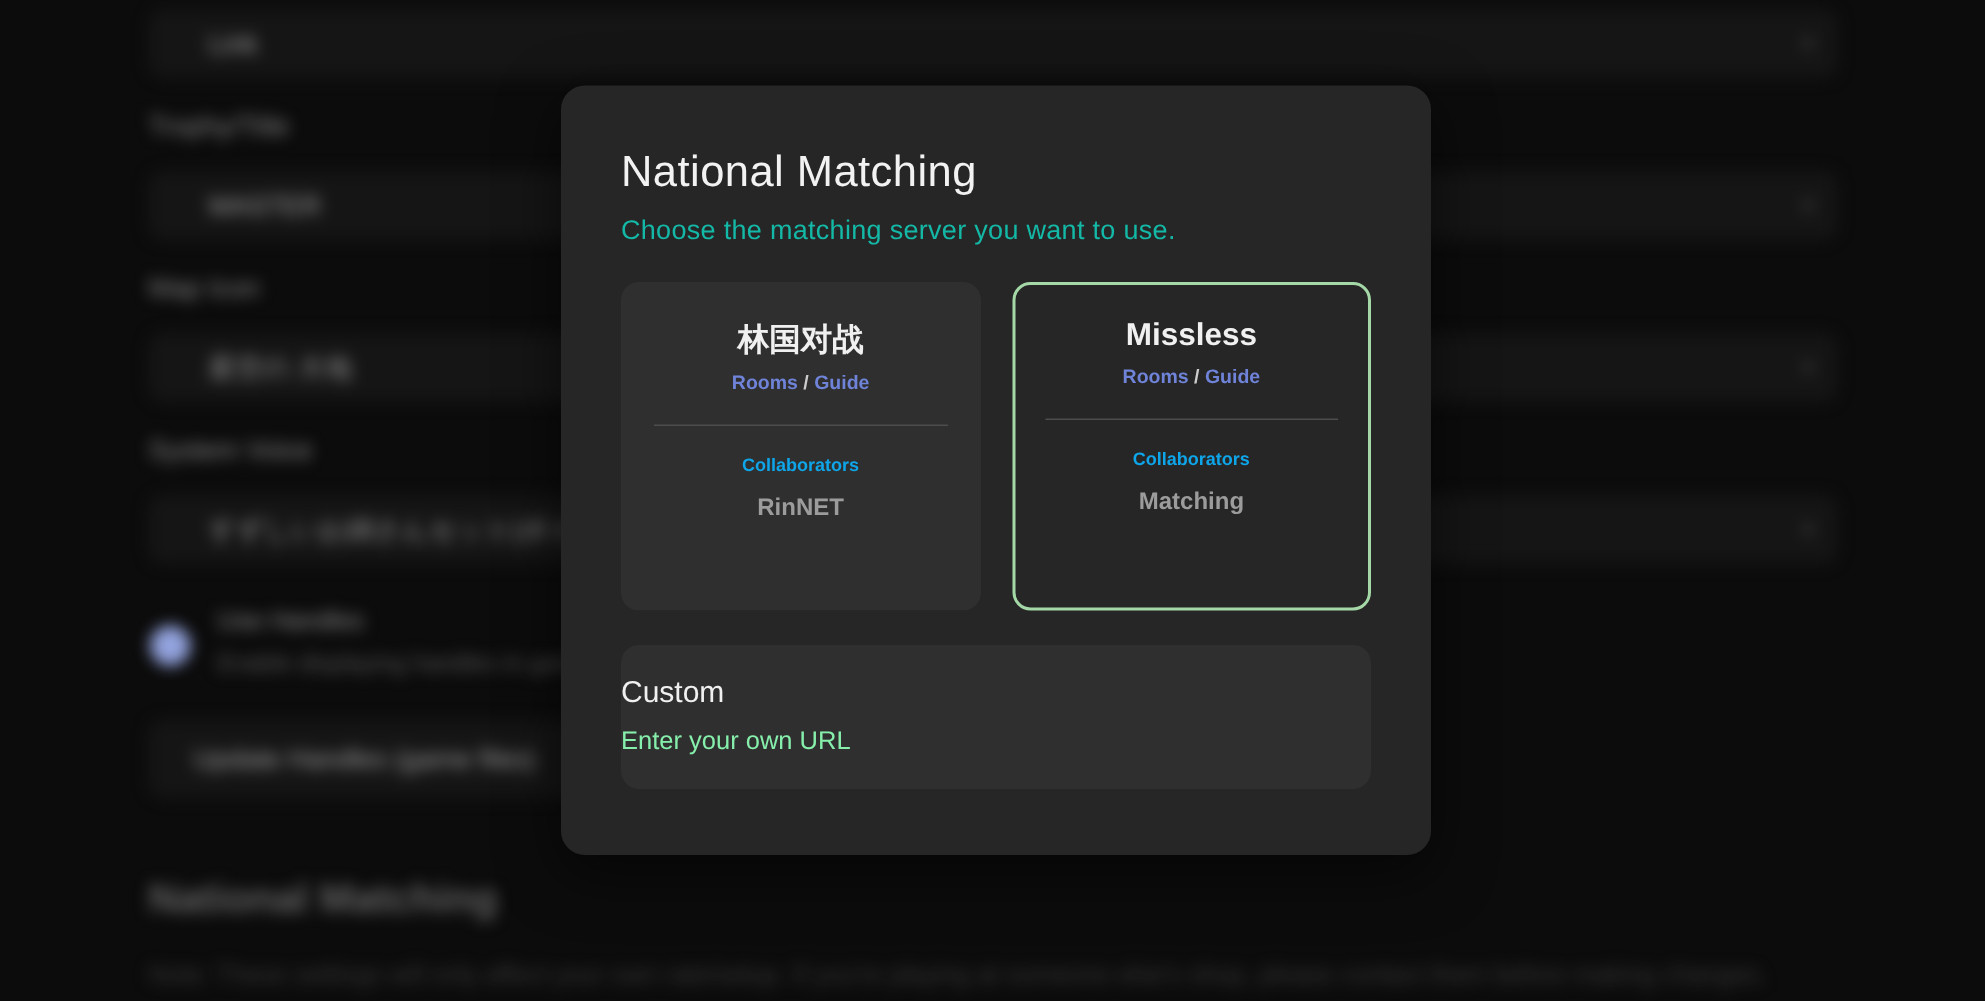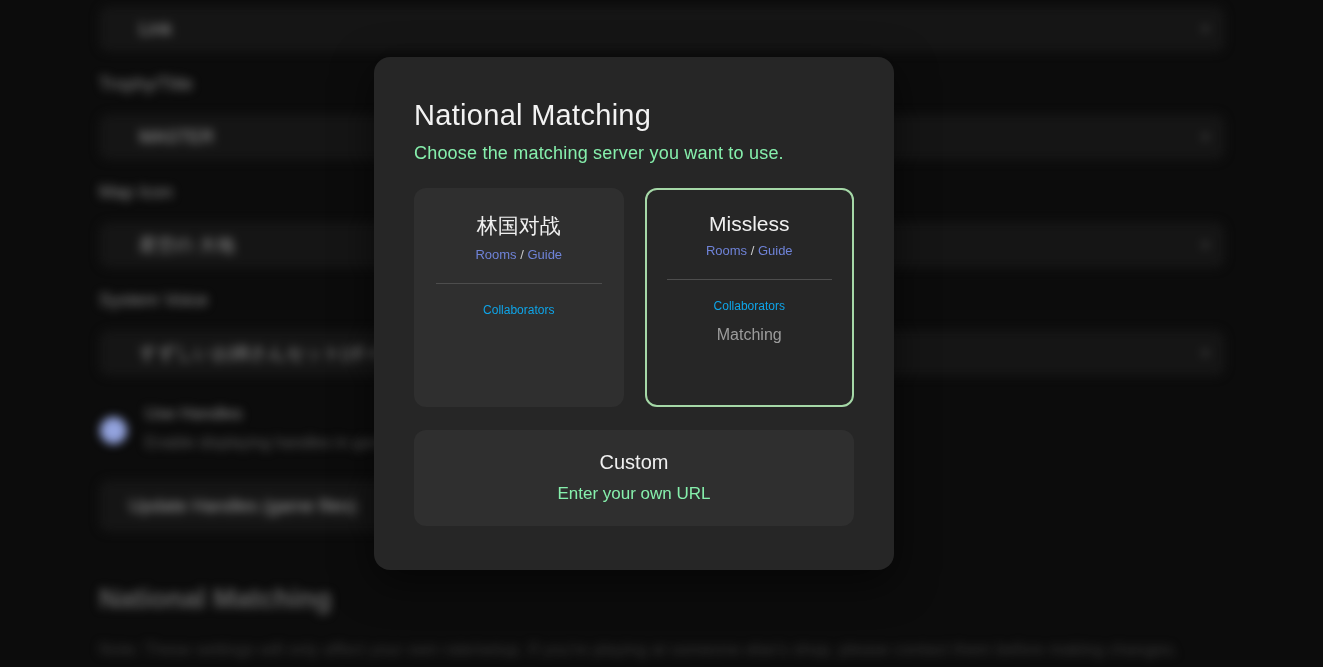--- a/index.html
+++ b/index.html
@@ -51,36 +51,37 @@
   .bg-heading {
     position:absolute; left:99px; top:584px;
     color:#626262; font-size:27px; font-weight:bold;
   }
   .bg-note {
     position:absolute; left:99px; top:640px; width:1126px;
     color:#383838; font-size:17px; white-space:nowrap; overflow:hidden;
   }
   
   .modal {
-    position:absolute; left:374px; top:57px; width:520px; height:513px;
+    position:absolute; left:374px; top:57px; width:580px; height:513px;
     background:#262626; border-radius:16px;
     box-shadow:0 12px 40px rgba(0,0,0,.55);
     padding:42px 40px 0 40px;
     color:#eee;
   }
   .modal-title {
     font-size:29px; font-weight:500; color:#f2f2f2; letter-spacing:.3px;
   }
   .modal-subtitle {
-    margin-top:11px; font-size:18px; color:#86efac; letter-spacing:.2px;
+    margin-top:11px; font-size:18px; color:#14b8a6; letter-spacing:.2px;
   }
   .server-grid {
     margin-top:24px;
     display:grid; grid-template-columns:1fr 1fr; gap:21px;
     height:219px;
+    font-weight:bold;
   }
   .server-card {
     border-radius:12px; background:#2f2f2f;
     padding-top:22px; text-align:center;
     border:2px solid transparent;
     cursor:pointer;
   }
   .server-card.selected {
     background:transparent;
     border-color:#a5d8a7;
@@ -89,21 +90,21 @@
   .server-links { margin-top:7px; font-size:13px; color:#cccccc; }
   .server-links a { color:#6f83d8; text-decoration:none; }
   .server-divider {
     margin:21px auto 0 auto; width:calc(100% - 40px);
     border:0; border-top:1px solid #4d4d4d; height:0;
   }
   .collab-label { margin-top:19px; font-size:12px; color:#0ea5e9; }
   .collab-list { margin-top:8px; font-size:16px; color:#9c9c9c; line-height:27px; }
   .custom-card {
     margin-top:23px; height:96px; border-radius:12px; background:#2f2f2f;
-    text-align:center; padding-top:21px; cursor:pointer;
+    text-align:left; padding-top:21px; cursor:pointer;
   }
   .custom-title { font-size:20px; color:#f0f0f0; }
   .custom-sub { margin-top:10px; font-size:17px; color:#86efac; }
 </style>
 </head>
 <body>
 
 <div class="bg-content">
 
   <div class="bg-input" style="top:6px;">
@@ -146,20 +147,21 @@
   <div class="modal-subtitle">Choose the matching server you want to use.</div>
 
   <div class="server-grid">
 
     <div class="server-card">
       <div class="server-name">林国对战</div>
       <div class="server-links"><a href="#">Rooms</a><span> / </span><a href="#">Guide</a></div>
       <hr class="server-divider">
       <div class="collab-label">Collaborators</div>
       <div class="collab-list">
+        <div>RinNET</div>
       </div>
     </div>
 
     <div class="server-card selected">
       <div class="server-name">Missless</div>
       <div class="server-links"><a href="#">Rooms</a><span> / </span><a href="#">Guide</a></div>
       <hr class="server-divider">
       <div class="collab-label">Collaborators</div>
       <div class="collab-list">
         <div>Matching</div>

